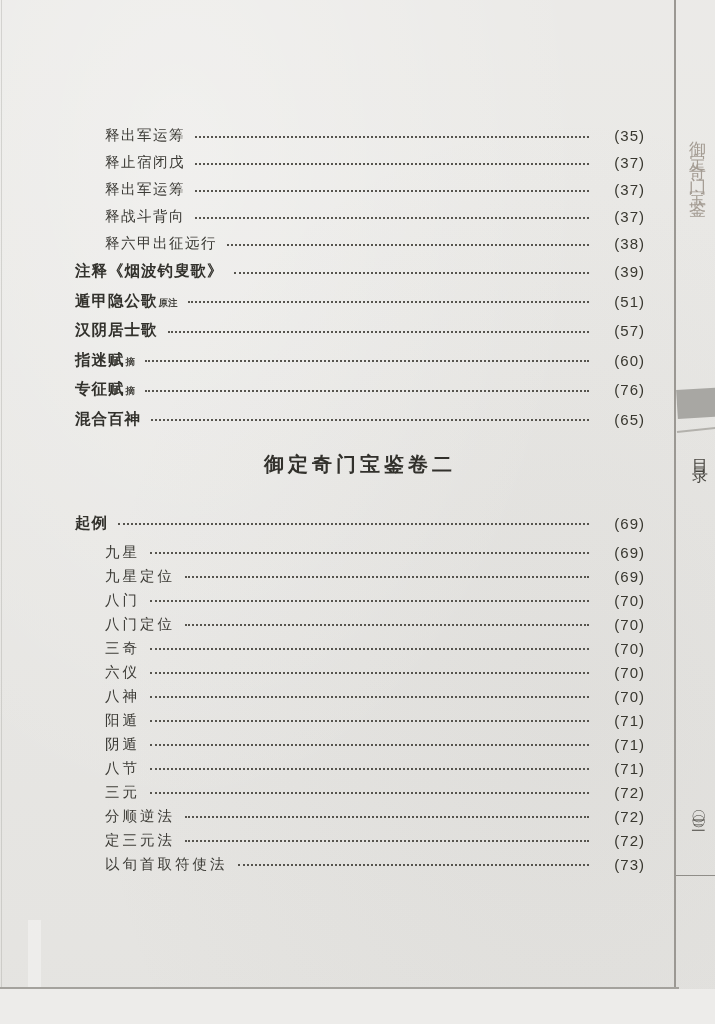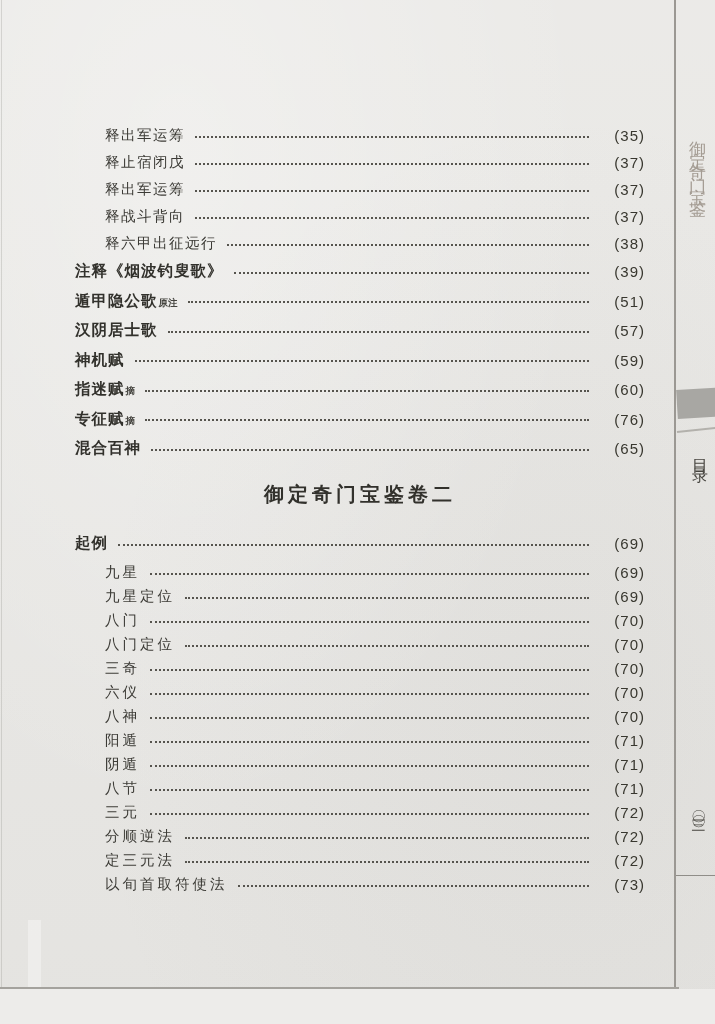--- a/index.html
+++ b/index.html
@@ -55,21 +55,21 @@
   .pagenum {
     font-family:Liberation Sans, sans-serif; font-weight:normal;
     font-size:15px; color:#38372f; min-width:48px; text-align:right;
     white-space:nowrap; letter-spacing:1px;
   }
   .vol-heading {
     margin-top:12px; height:36px; line-height:36px;
     text-align:center; font-size:20px; font-weight:bold;
     letter-spacing:4px; color:#32312c;
   }
-  .part2 { margin-top:15px; }
+  .part2 { margin-top:24px; }
 </style>
 </head>
 <body>
 
 <div class="page">
 
   <div class="left-edge-line"></div>
   <div class="left-light-band"></div>
 
   <div class="toc">
@@ -106,25 +106,20 @@
         </div>
         <div class="row lv1">
           <span class="label"><span>遁甲隐公歌</span><span class="note">原注</span></span>
           <span class="leader"></span>
           <span class="pagenum">(51)</span>
         </div>
         <div class="row lv1">
           <span class="label"><span>汉阴居士歌</span></span>
           <span class="leader"></span>
           <span class="pagenum">(57)</span>
-        </div>
-        <div class="row lv1">
-          <span class="label"><span>神机赋</span></span>
-          <span class="leader"></span>
-          <span class="pagenum">(59)</span>
         </div>
         <div class="row lv1">
           <span class="label"><span>指迷赋</span><span class="note">摘</span></span>
           <span class="leader"></span>
           <span class="pagenum">(60)</span>
         </div>
         <div class="row lv1">
           <span class="label"><span>专征赋</span><span class="note">摘</span></span>
           <span class="leader"></span>
           <span class="pagenum">(76)</span>

